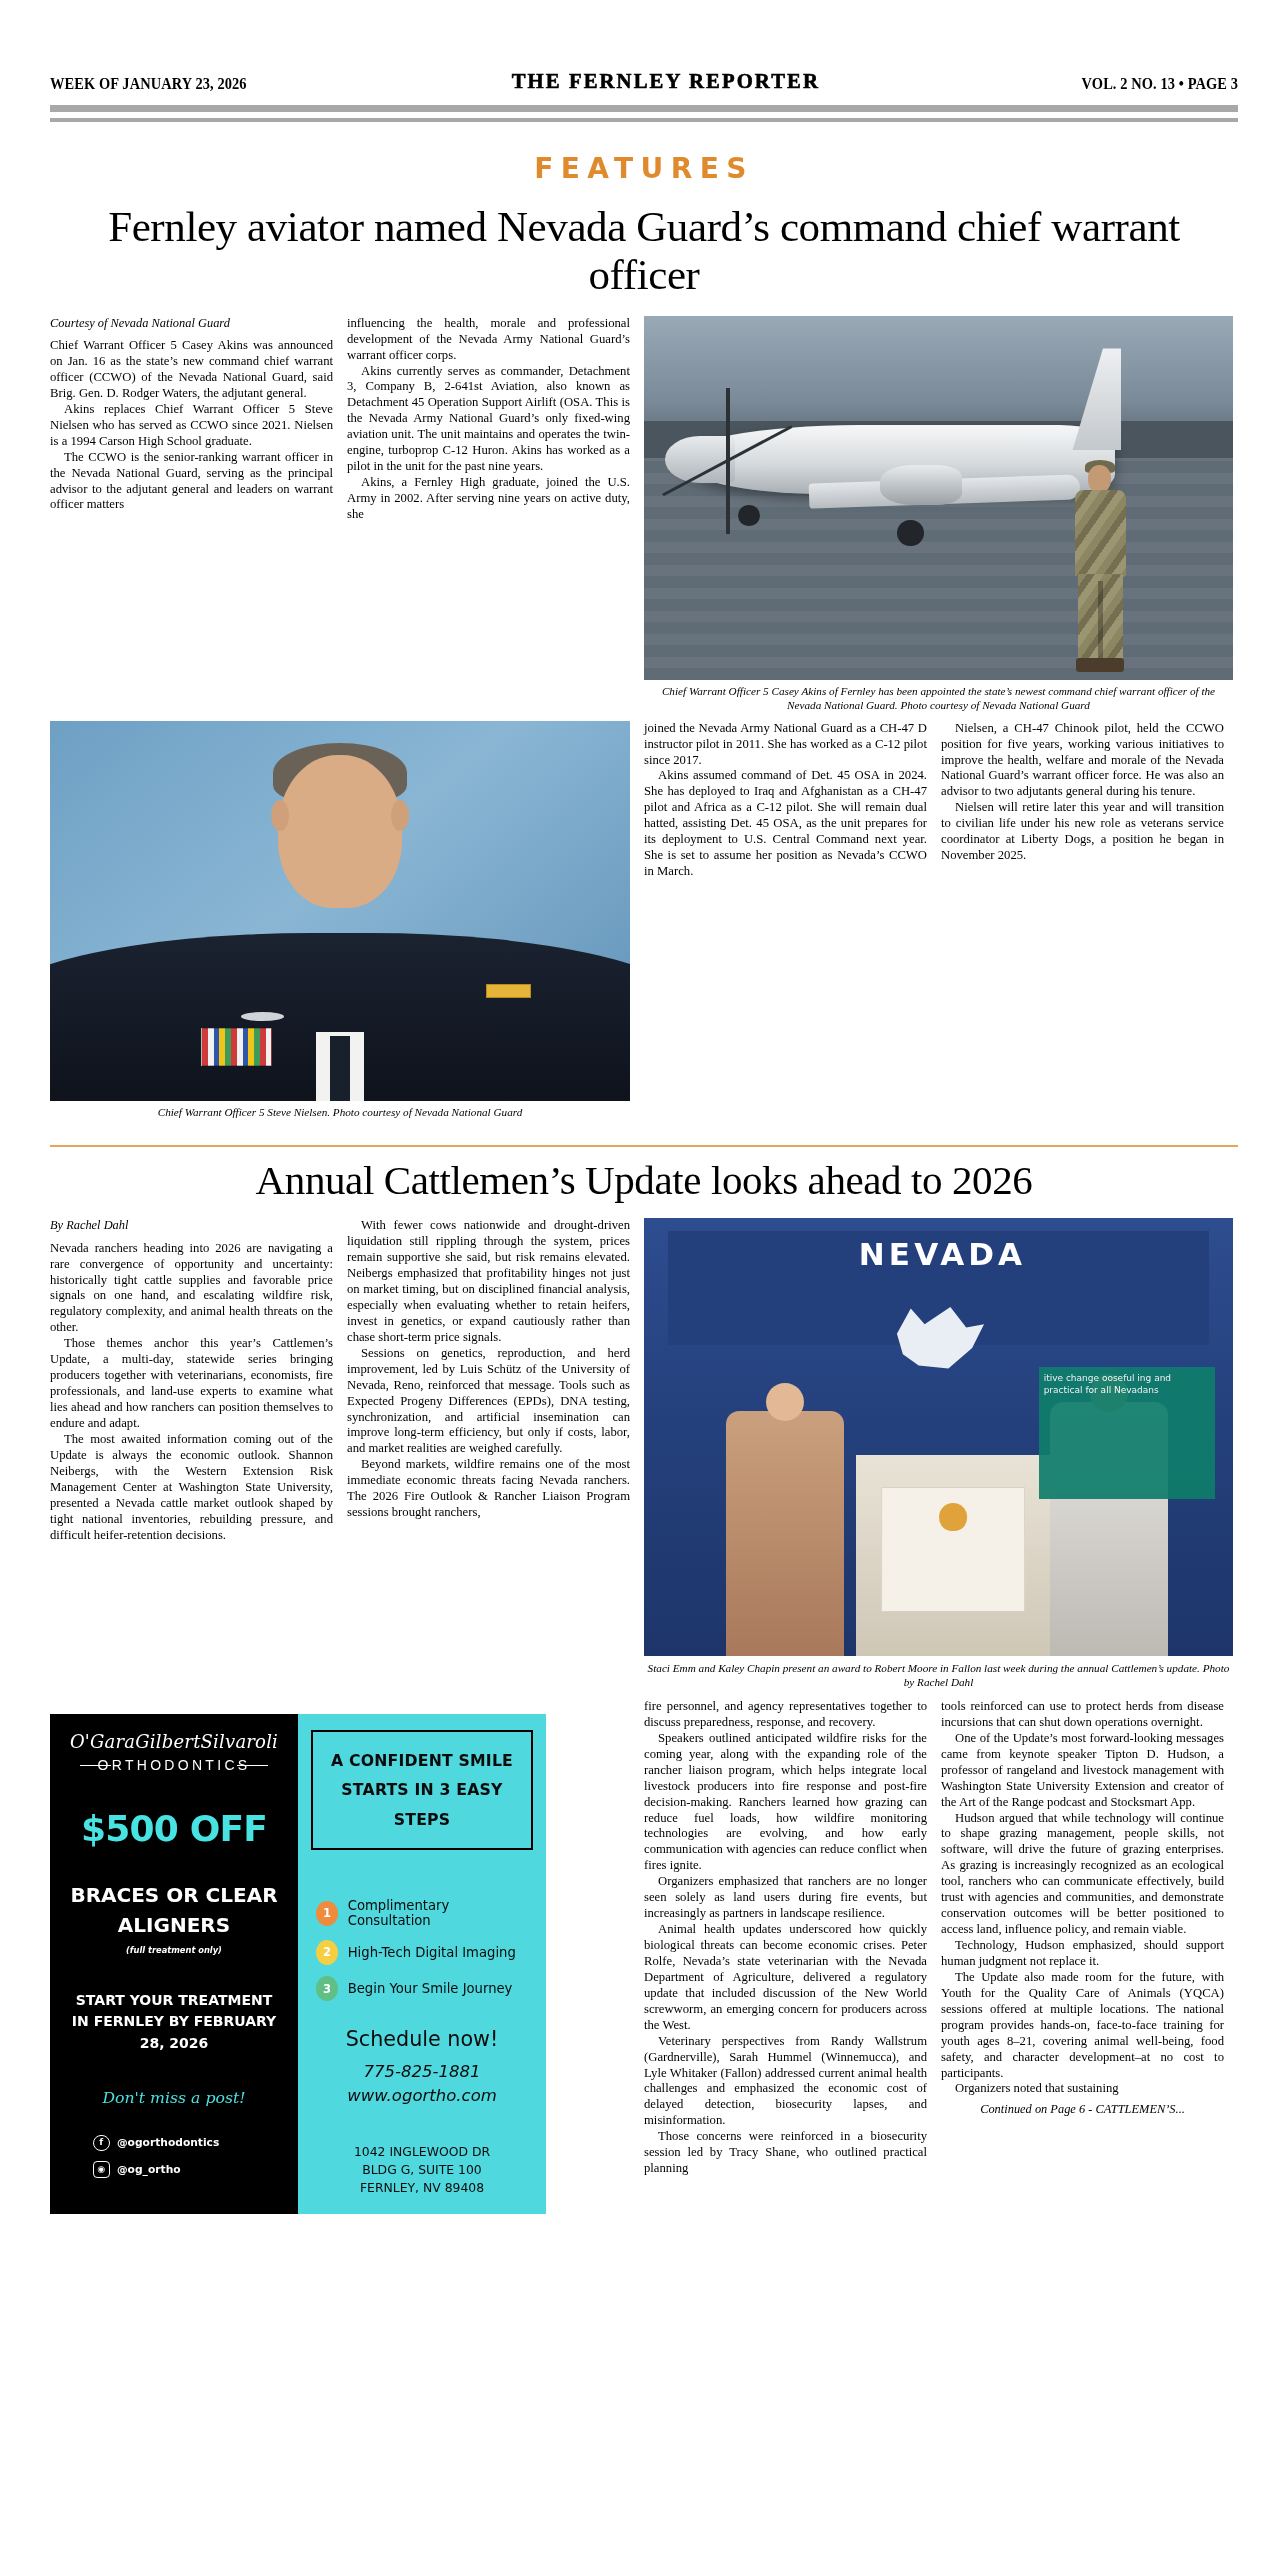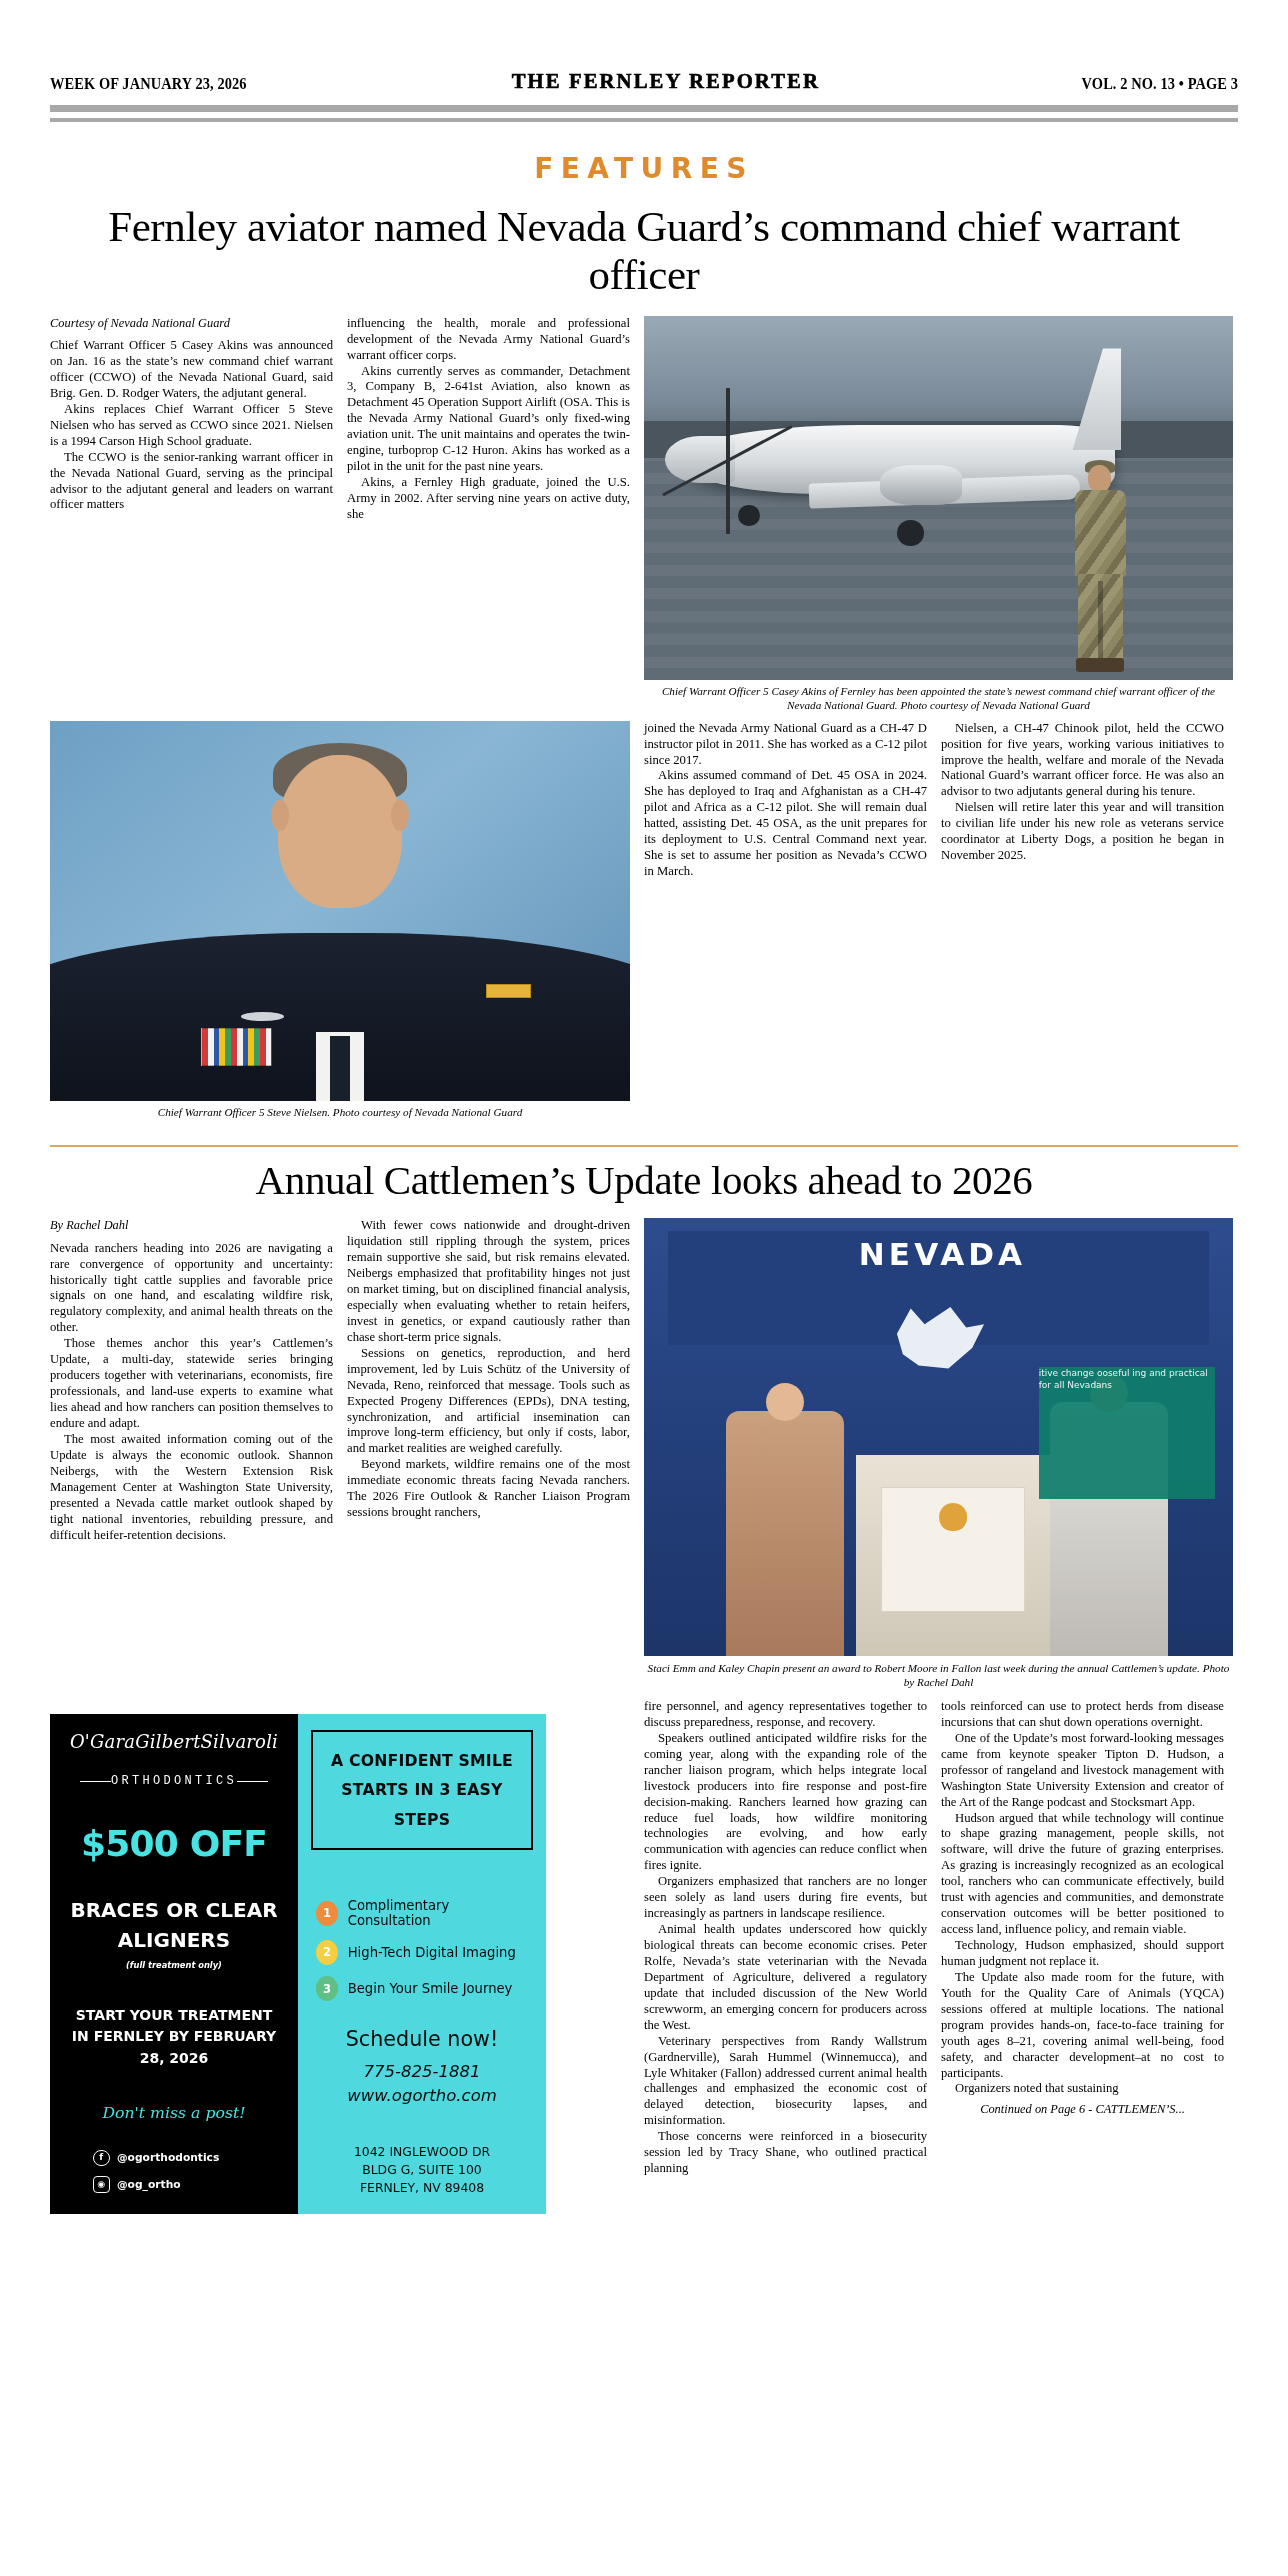--- a/index.html
+++ b/index.html
@@ -144,33 +144,33 @@
   .aw-wolf { position:absolute; left:50%; top:17%; transform:translateX(-50%); width:99px; height:79px; background:#e9eef4;
      clip-path: polygon(8% 52%, 22% 20%, 36% 40%, 62% 18%, 78% 44%, 96% 40%, 84% 70%, 60% 96%, 30% 92%, 14% 78%); }
   .aw-podium { position:absolute; left:36%; bottom:0; width:33%; height:46%; background:linear-gradient(#e9e3d7,#cfc7b6); }
   .aw-podium-sign { position:absolute; left:50%; top:16%; transform:translateX(-50%); width:74%; height:62%; background:#f5f1e8; border:1.7px solid #d9d2c2; }
   .aw-podium-sign:after { content:""; position:absolute; left:50%; top:12%; transform:translateX(-50%); width:28px; height:28px; background:#e0a33c; border-radius:50% 50% 46% 46%; }
   .aw-p1 { position:absolute; left:14%; bottom:0; width:20%; height:56%; background:linear-gradient(#caa07e,#a8795b); border-radius:13.2px 13.2px 0 0; }
   .aw-p1:before { content:""; position:absolute; left:50%; top:-28px; transform:translateX(-50%); width:38px; height:38px; background:#e3b894; border-radius:50%; }
   .aw-p2 { position:absolute; right:11%; bottom:0; width:20%; height:58%; background:linear-gradient(#e8e6e2,#bdbab4); border-radius:13.2px 13.2px 0 0; }
   .aw-p2:before { content:""; position:absolute; left:50%; top:-28px; transform:translateX(-50%); width:38px; height:38px; background:#dbb189; border-radius:50%; }
   .aw-slide { position:absolute; right:3%; top:34%; width:30%; height:30%; background:#0f7d6b; color:#fff;
-     font-family:"DejaVu Sans",sans-serif; font-size:9px; line-height:1.35; opacity:.92; }
+     font-family:"DejaVu Sans",sans-serif; font-size:9px; line-height:1.35; padding:5px; opacity:.92; }
 
   
   .hr-orange { height: 1.7px; background: #E3A65B; margin: 25px 0 0 0; }
 
   
   .ad {
     display: grid; grid-template-columns: 248px 248px;
     width: 496px; height: 496px; margin-top: 15px;
   }
   .ad-left { background: #000; color: #fff; padding: 10px 15px; text-align: center; position: relative; }
   .ad-logo { font-family: "DejaVu Serif", serif; font-style: italic; font-size: 18px; letter-spacing: 0.2px; margin-top: 6.6px; }
-  .ad-logo-sub { font-family: Liberation Mono, monospace; font-size: 12px; letter-spacing: 3.3px; margin-top: 22px; position: relative; }
+  .ad-logo-sub { font-family: Liberation Sans, sans-serif; font-size: 14px; letter-spacing: 3.3px; margin-top: 5px; position: relative; }
   .ad-logo-sub:before, .ad-logo-sub:after {
     content:""; position:absolute; top:50%; width:31px; height:0.8px; background:#fff;
   }
   .ad-logo-sub:before { left: 15px; }
   .ad-logo-sub:after { right: 15px; }
   .ad-price { color:#49E2E2; font-family:"DejaVu Sans", sans-serif; font-weight:700; font-size:36px; margin-top:35px; letter-spacing:-0.8px;}
   .ad-braces { font-family:"DejaVu Sans", sans-serif; font-weight:700; font-size:20px; line-height:1.5; margin-top:31px; }
   .ad-fine { font-family:"DejaVu Sans", sans-serif; font-weight:700; font-style:italic; font-size:8.3px; margin-top:5px; }
   .ad-start { font-family:"DejaVu Sans", sans-serif; font-weight:700; font-size:14px; line-height:1.55; margin-top:35px; }
   .ad-dont { color:#49E2E2; font-family:"DejaVu Serif", serif; font-style:italic; font-size:15.7px; margin-top:33px; }

